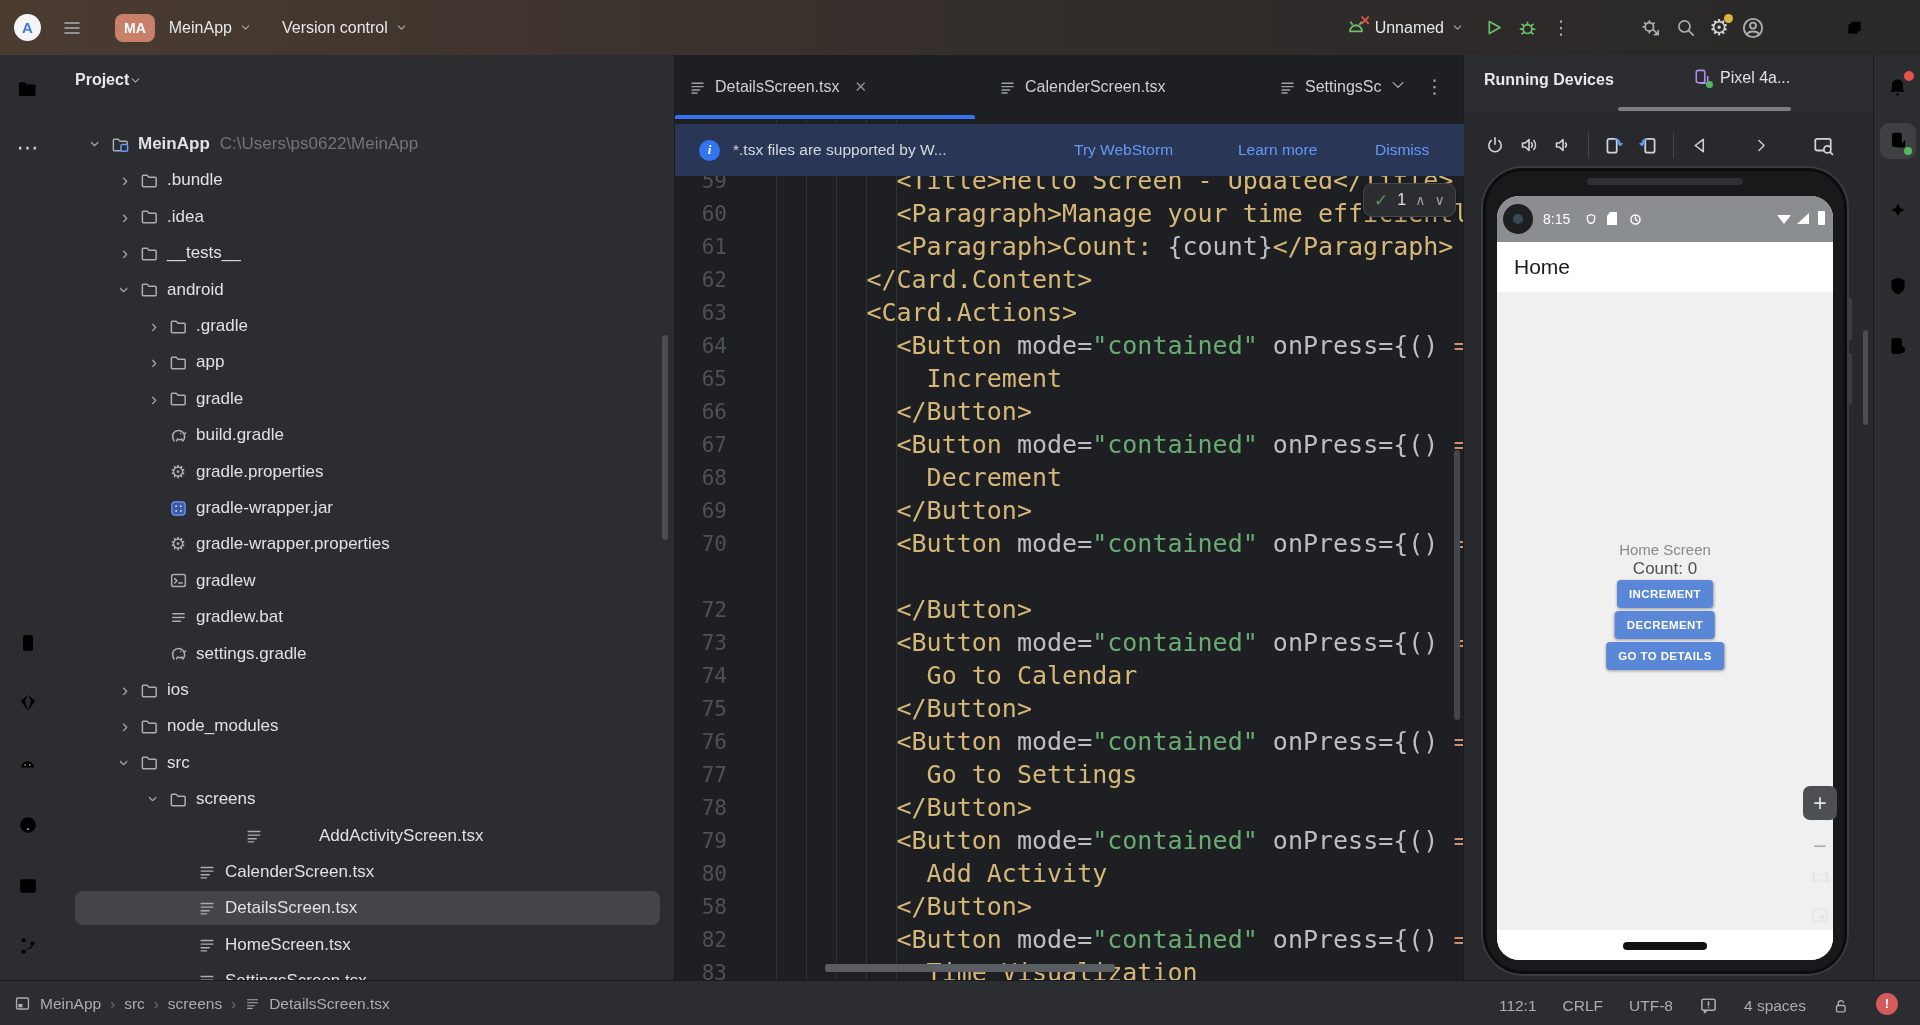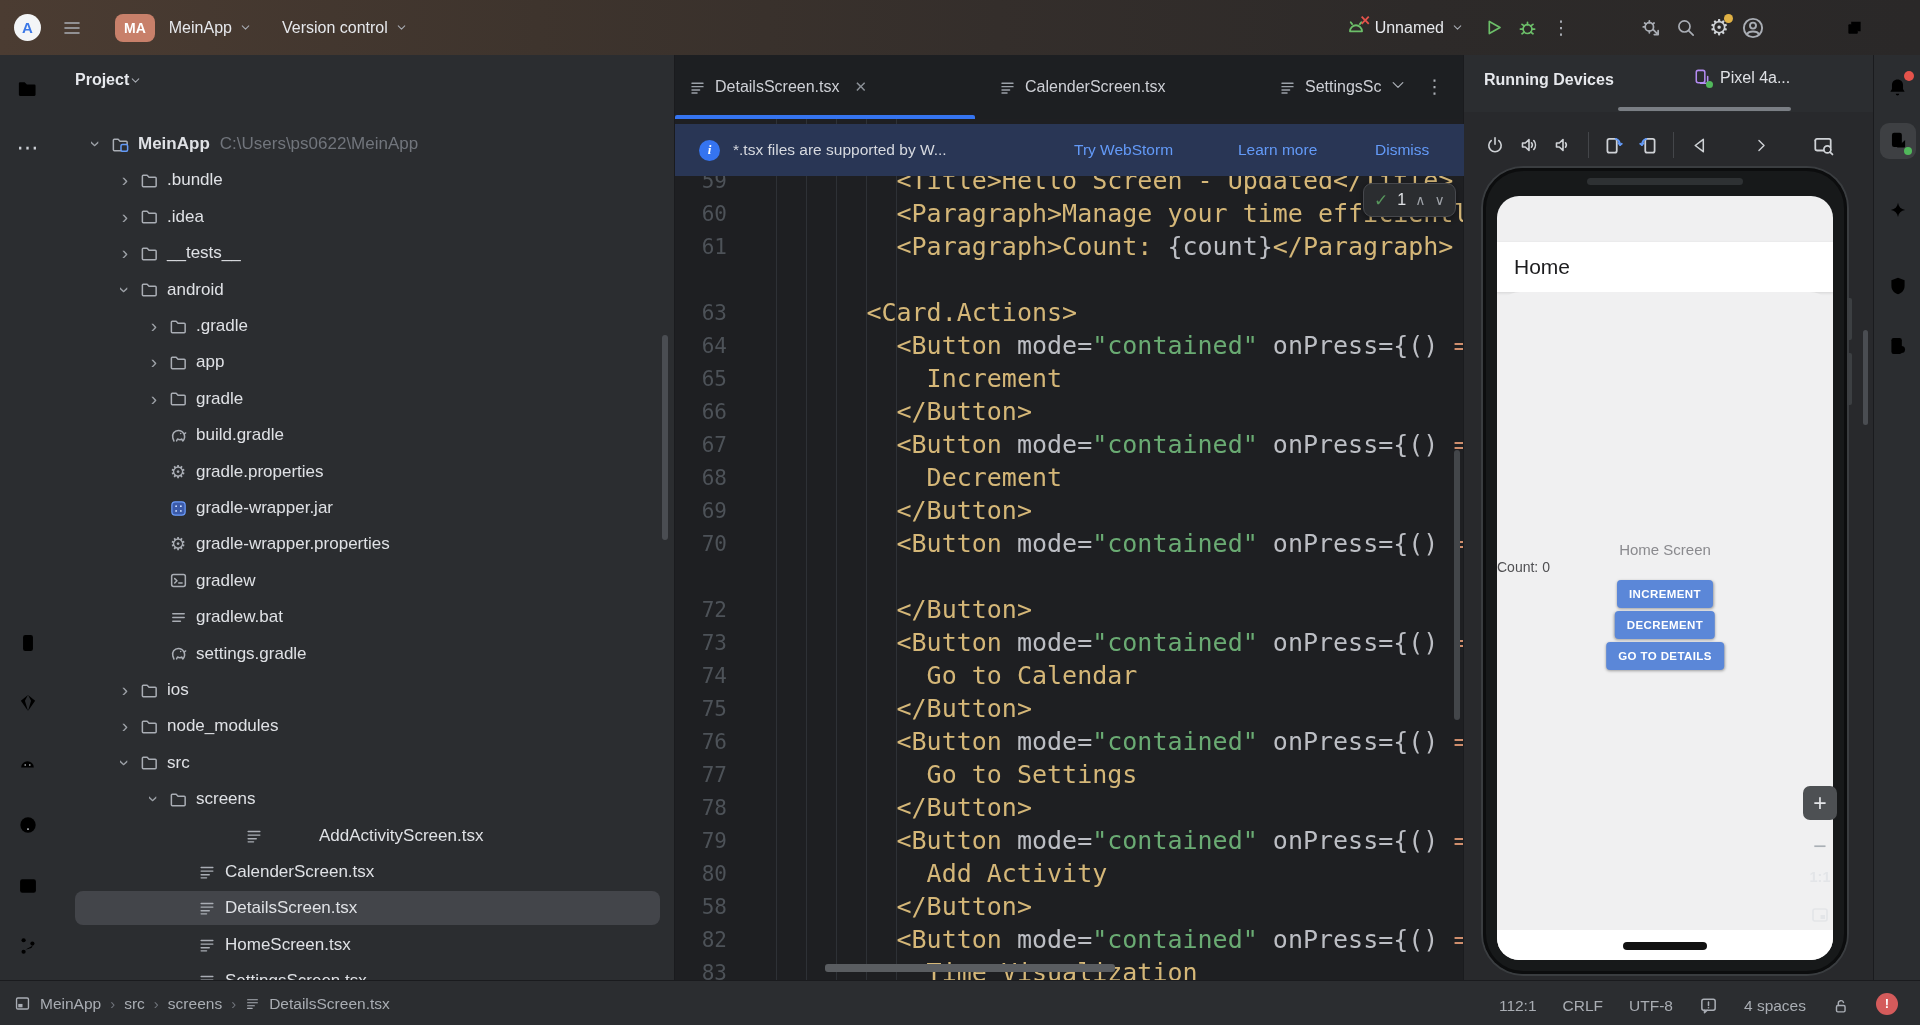--- a/index.html
+++ b/index.html
@@ -79,23 +79,23 @@
   #screen{position:absolute;left:14px;top:28px;width:336px;height:764px;background:#f0f0f1;border-radius:22px;overflow:hidden;}
   #p-status{position:absolute;left:0;top:0;right:0;height:46px;background:#8b8e90;display:flex;align-items:center;color:#fff;}
   #p-cam{position:absolute;left:6px;top:8px;width:30px;height:30px;border-radius:50%;background:#1d1f20;
          display:flex;align-items:center;justify-content:center;}
   #p-cam::after{content:"";width:10px;height:10px;border-radius:50%;background:#3a4a55;}
   #p-time{position:absolute;left:46px;font-size:14px;}
   .p-sic{position:absolute;top:17px;color:#fff;}
   #p-appbar{position:absolute;left:0;top:46px;right:0;height:50px;background:#fff;display:flex;align-items:center;
             box-shadow:0 1px 3px rgba(0,0,0,.12);}
   #p-appbar span{margin-left:17px;font-size:21px;color:#1c1c1e;}
-  #p-content{position:absolute;left:0;top:96px;right:0;bottom:30px;background:#f0f0f1;border-radius:23px;}
+  #p-content{position:absolute;left:0;top:96px;right:0;bottom:30px;background:#f0f0f1;}
   #p-title{position:absolute;left:0;right:0;top:249px;text-align:center;font-size:15px;color:#8a8a8e;}
-  #p-count{position:absolute;left:0;right:0;top:267px;text-align:left;font-size:14px;color:#4f4f52;}
+  #p-count{position:absolute;left:0;right:0;top:267px;text-align:center;font-size:17px;color:#4f4f52;}
   .p-btn{position:absolute;left:50%;transform:translateX(-50%);height:28px;background:#5b87d8;border:none;border-radius:4px;
          color:#fff;font-weight:bold;font-size:11.5px;letter-spacing:.4px;font-family:"Liberation Sans",sans-serif;
          box-shadow:0 1px 3px rgba(0,0,0,.35);display:flex;align-items:center;justify-content:center;padding:0 12px;}
   #p-bottom{position:absolute;left:0;right:0;bottom:0;height:30px;background:#fff;}
   #p-pill{position:absolute;left:50%;transform:translateX(-50%);bottom:10px;width:84px;height:8px;border-radius:4px;background:#111;}
   #p-speaker{position:absolute;left:104px;top:10px;width:156px;height:7px;border-radius:4px;background:#2e3133;}
   .side-btn{position:absolute;left:364px;width:5px;background:#3c3f42;border-radius:0 2px 2px 0;}
   
   .zoom-chip{position:absolute;left:339px;width:34px;display:flex;align-items:center;justify-content:center;color:#e3e5e8;}
   #zoom-plus{top:731px;height:34px;background:#4d5053;border-radius:7px;font-size:23px;}
@@ -543,20 +543,24 @@
           <pre><span class="ct">          &lt;Title&gt;Hello Screen - Updated&lt;/Title&gt;</span></pre>
         </div>
         <div class="cline" style="top: 78px;">
           <span class="lnum">60</span>
           <pre><span class="ct">          &lt;Paragraph&gt;Manage your time efficiently.&lt;/Paragraph&gt;</span></pre>
         </div>
         <div class="cline" style="top: 111px;">
           <span class="lnum">61</span>
           <pre><span class="ct">          &lt;Paragraph&gt;Count: </span><span class="cp">{count}</span><span class="ct">&lt;/Paragraph&gt;</span></pre>
         </div>
+        <div class="cline" style="top: 144px;">
+          <span class="lnum">62</span>
+          <pre><span class="ct">        &lt;/Card.Content&gt;</span></pre>
+        </div>
         <div class="cline" style="top: 177px;">
           <span class="lnum">63</span>
           <pre><span class="ct">        &lt;Card.Actions&gt;</span></pre>
         </div>
         <div class="cline" style="top: 210px;">
           <span class="lnum">64</span>
           <pre><span class="ct">          &lt;Button </span><span class="cp">mode=</span><span class="cs">"contained"</span><span class="cp"> onPress={() </span><span class="co">=&gt;</span></pre>
         </div>
         <div class="cline" style="top: 243px;">
           <span class="lnum">65</span>
@@ -720,20 +724,39 @@
             <path d="M16.4 16.4 18.6 18.6"></path>
           </svg>
         </span>
     </div>
 
     <div id="phone">
       <div id="p-speaker"></div>
       <div class="side-btn" style="top:130px;height:42px;"></div>
       <div class="side-btn" style="top:185px;height:52px;"></div>
       <div id="screen">
+        <div id="p-status">
+          <div id="p-cam"></div>
+          <span id="p-time">8:15</span>
+          <span class="icon p-sic" style="left:88px;">
+            <svg width="12" height="12" viewBox="0 0 20 20" style="stroke:#fff;stroke-width:2.2;">
+                <path d="M10 2.5 16 5 v5 c0 4 -2.5 6.5 -6 7.5 C6.5 16.5 4 14 4 10 V5 z"></path>
+              </svg>
+            </span>
+          <span class="p-sic" style="left:110px;top:16px;width:10px;height:13px;background:#fff;clip-path:polygon(30% 0,100% 0,100% 100%,0 100%,0 30%);"></span>
+          <span class="icon p-sic" style="left:132px;">
+            <svg width="13" height="13" viewBox="0 0 20 20" style="stroke:#fff;stroke-width:2.2;">
+                <circle cx="10" cy="10" r="7"></circle>
+                <path d="M10 6 v4 l3 2"></path>
+              </svg>
+            </span>
+          <span class="p-sic" style="right:42px;top:17px;width:14px;height:11px;background:#fff;clip-path:polygon(50% 100%,0 18%,100% 18%);"></span>
+          <span class="p-sic" style="right:24px;top:17px;width:12px;height:11px;background:#fff;clip-path:polygon(100% 0,100% 100%,0 100%);"></span>
+          <span class="p-sic" style="right:8px;top:15px;width:7px;height:14px;background:#fff;border-radius:1px;"></span>
+        </div>
         <div id="p-appbar">
           <span>Home</span>
         </div>
         <div id="p-content">
           <div id="p-title">Home Screen</div>
           <div id="p-count">Count: 0</div>
           <button class="p-btn" style="top:288px;">INCREMENT</button>
           <button class="p-btn" style="top:319px;">DECREMENT</button>
           <button class="p-btn" style="top:350px;">GO TO DETAILS</button>
         </div>

